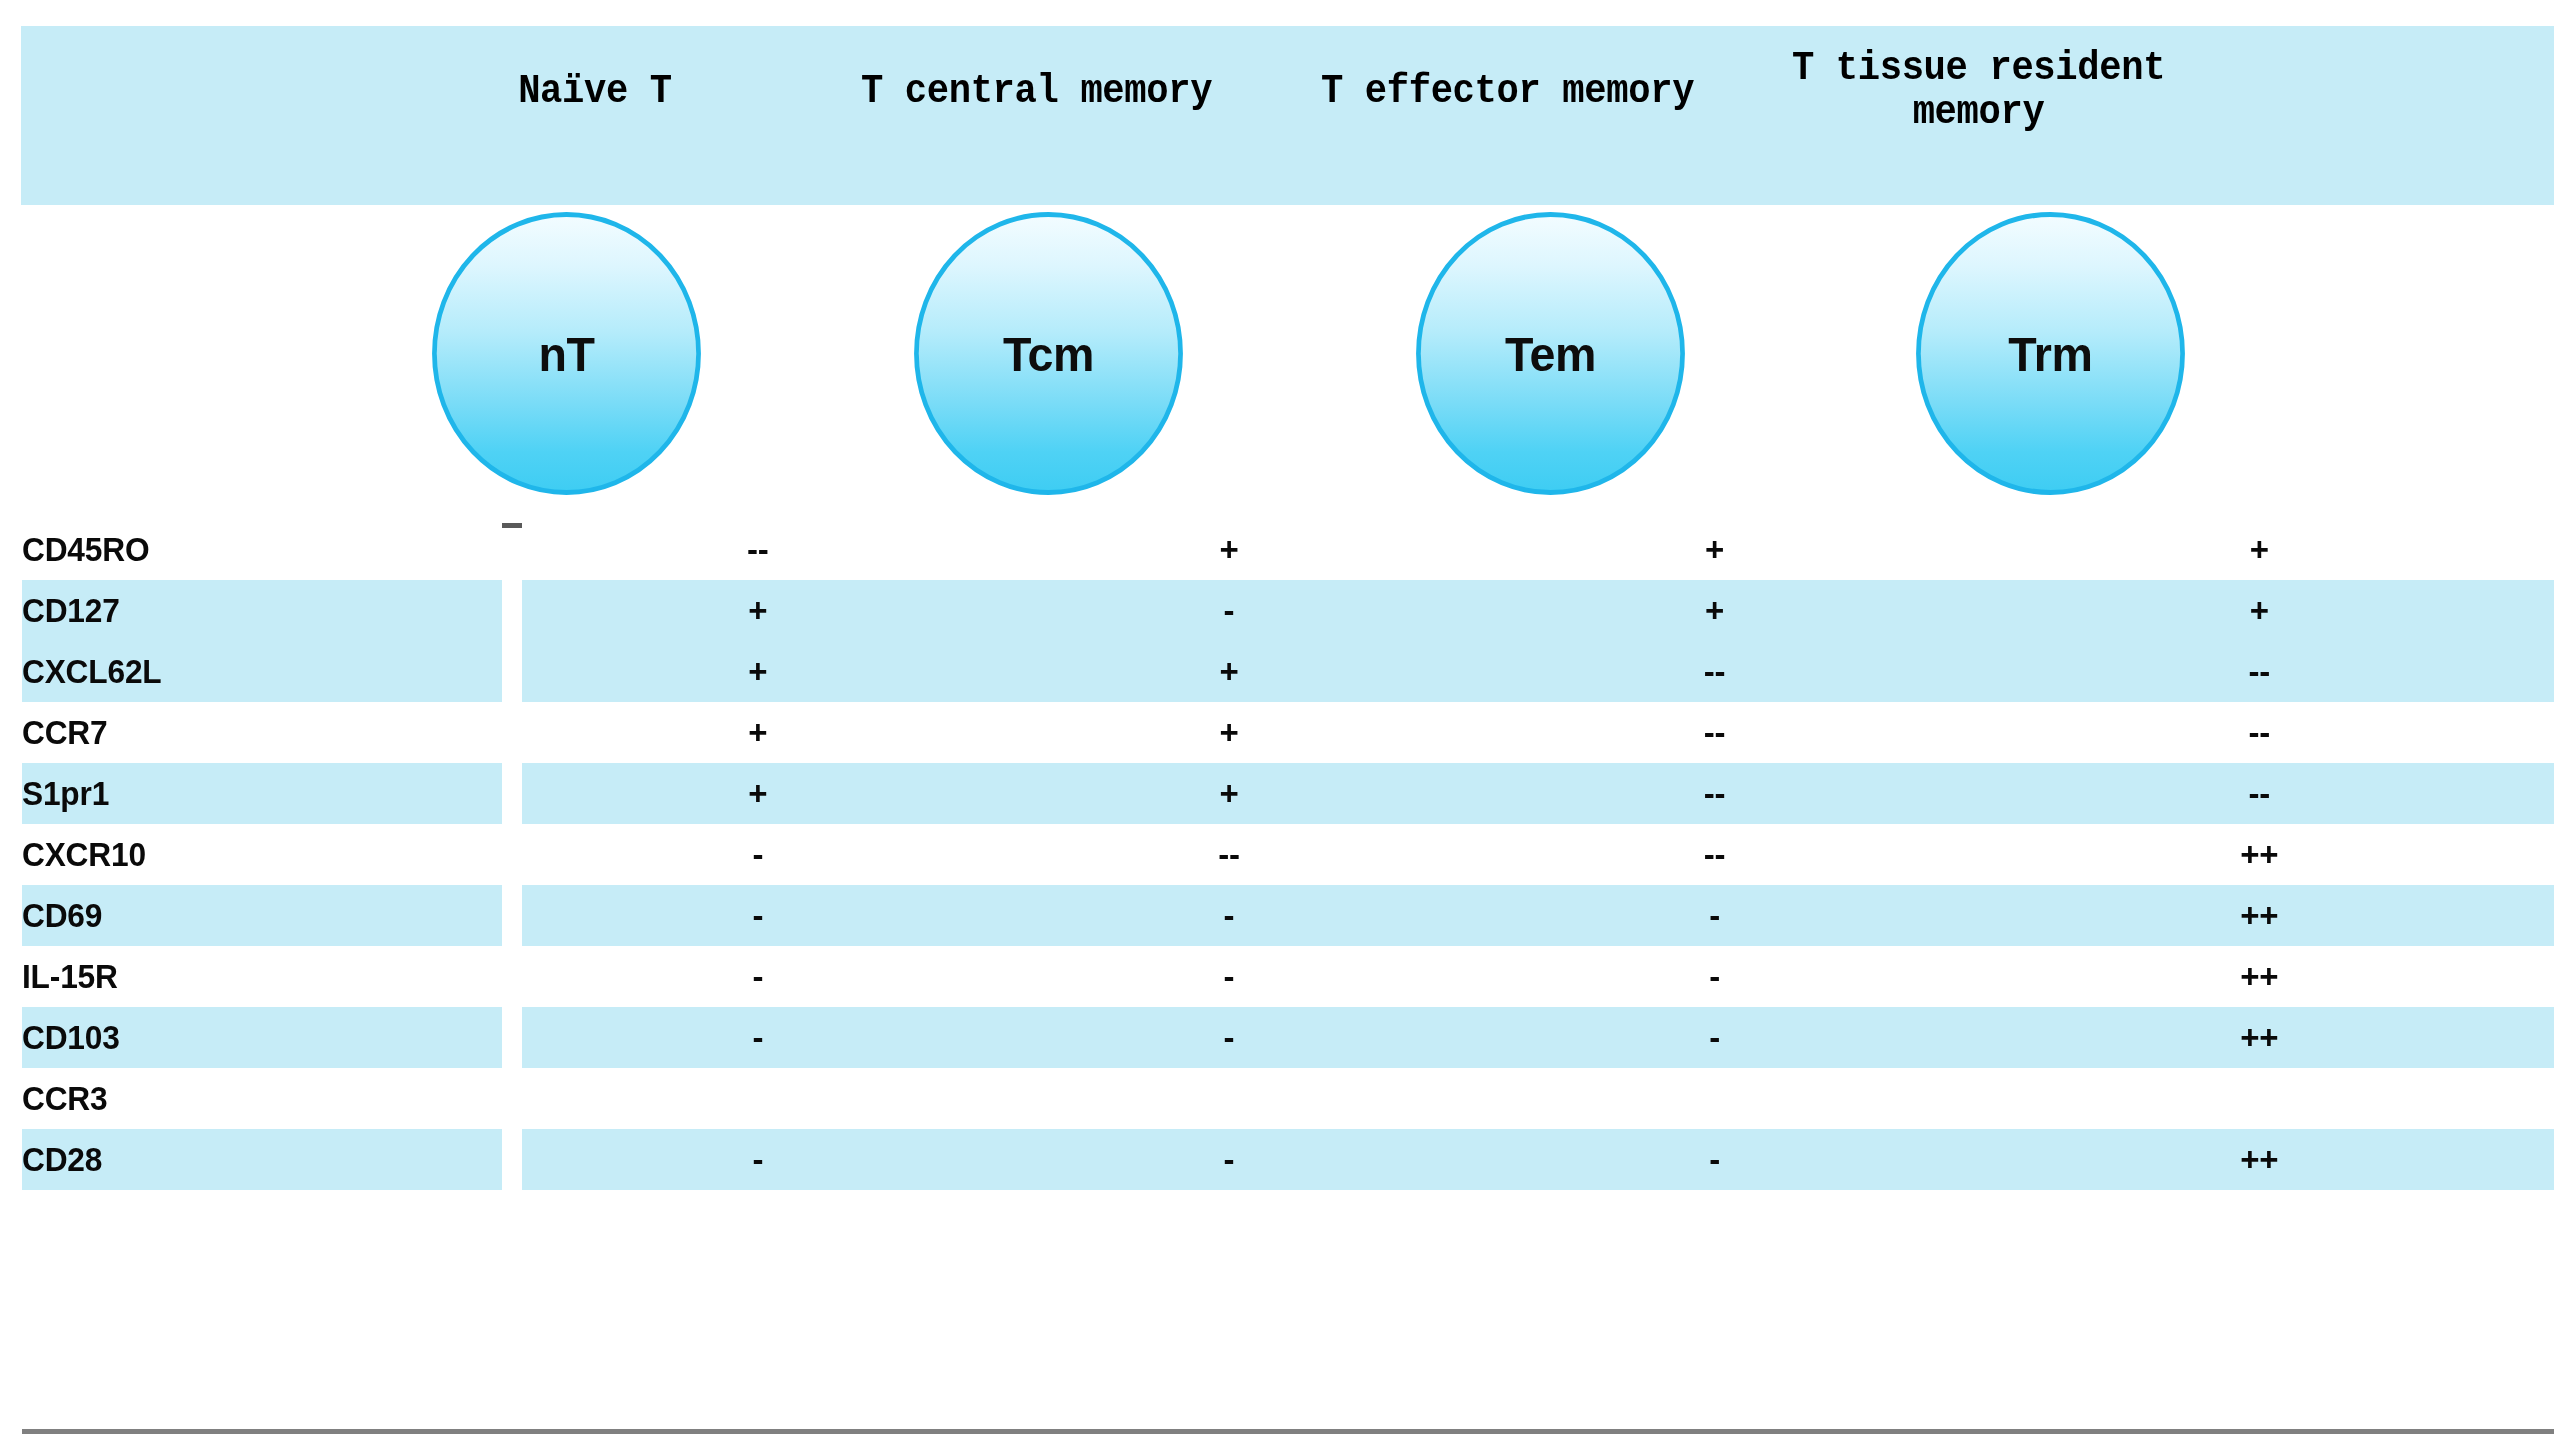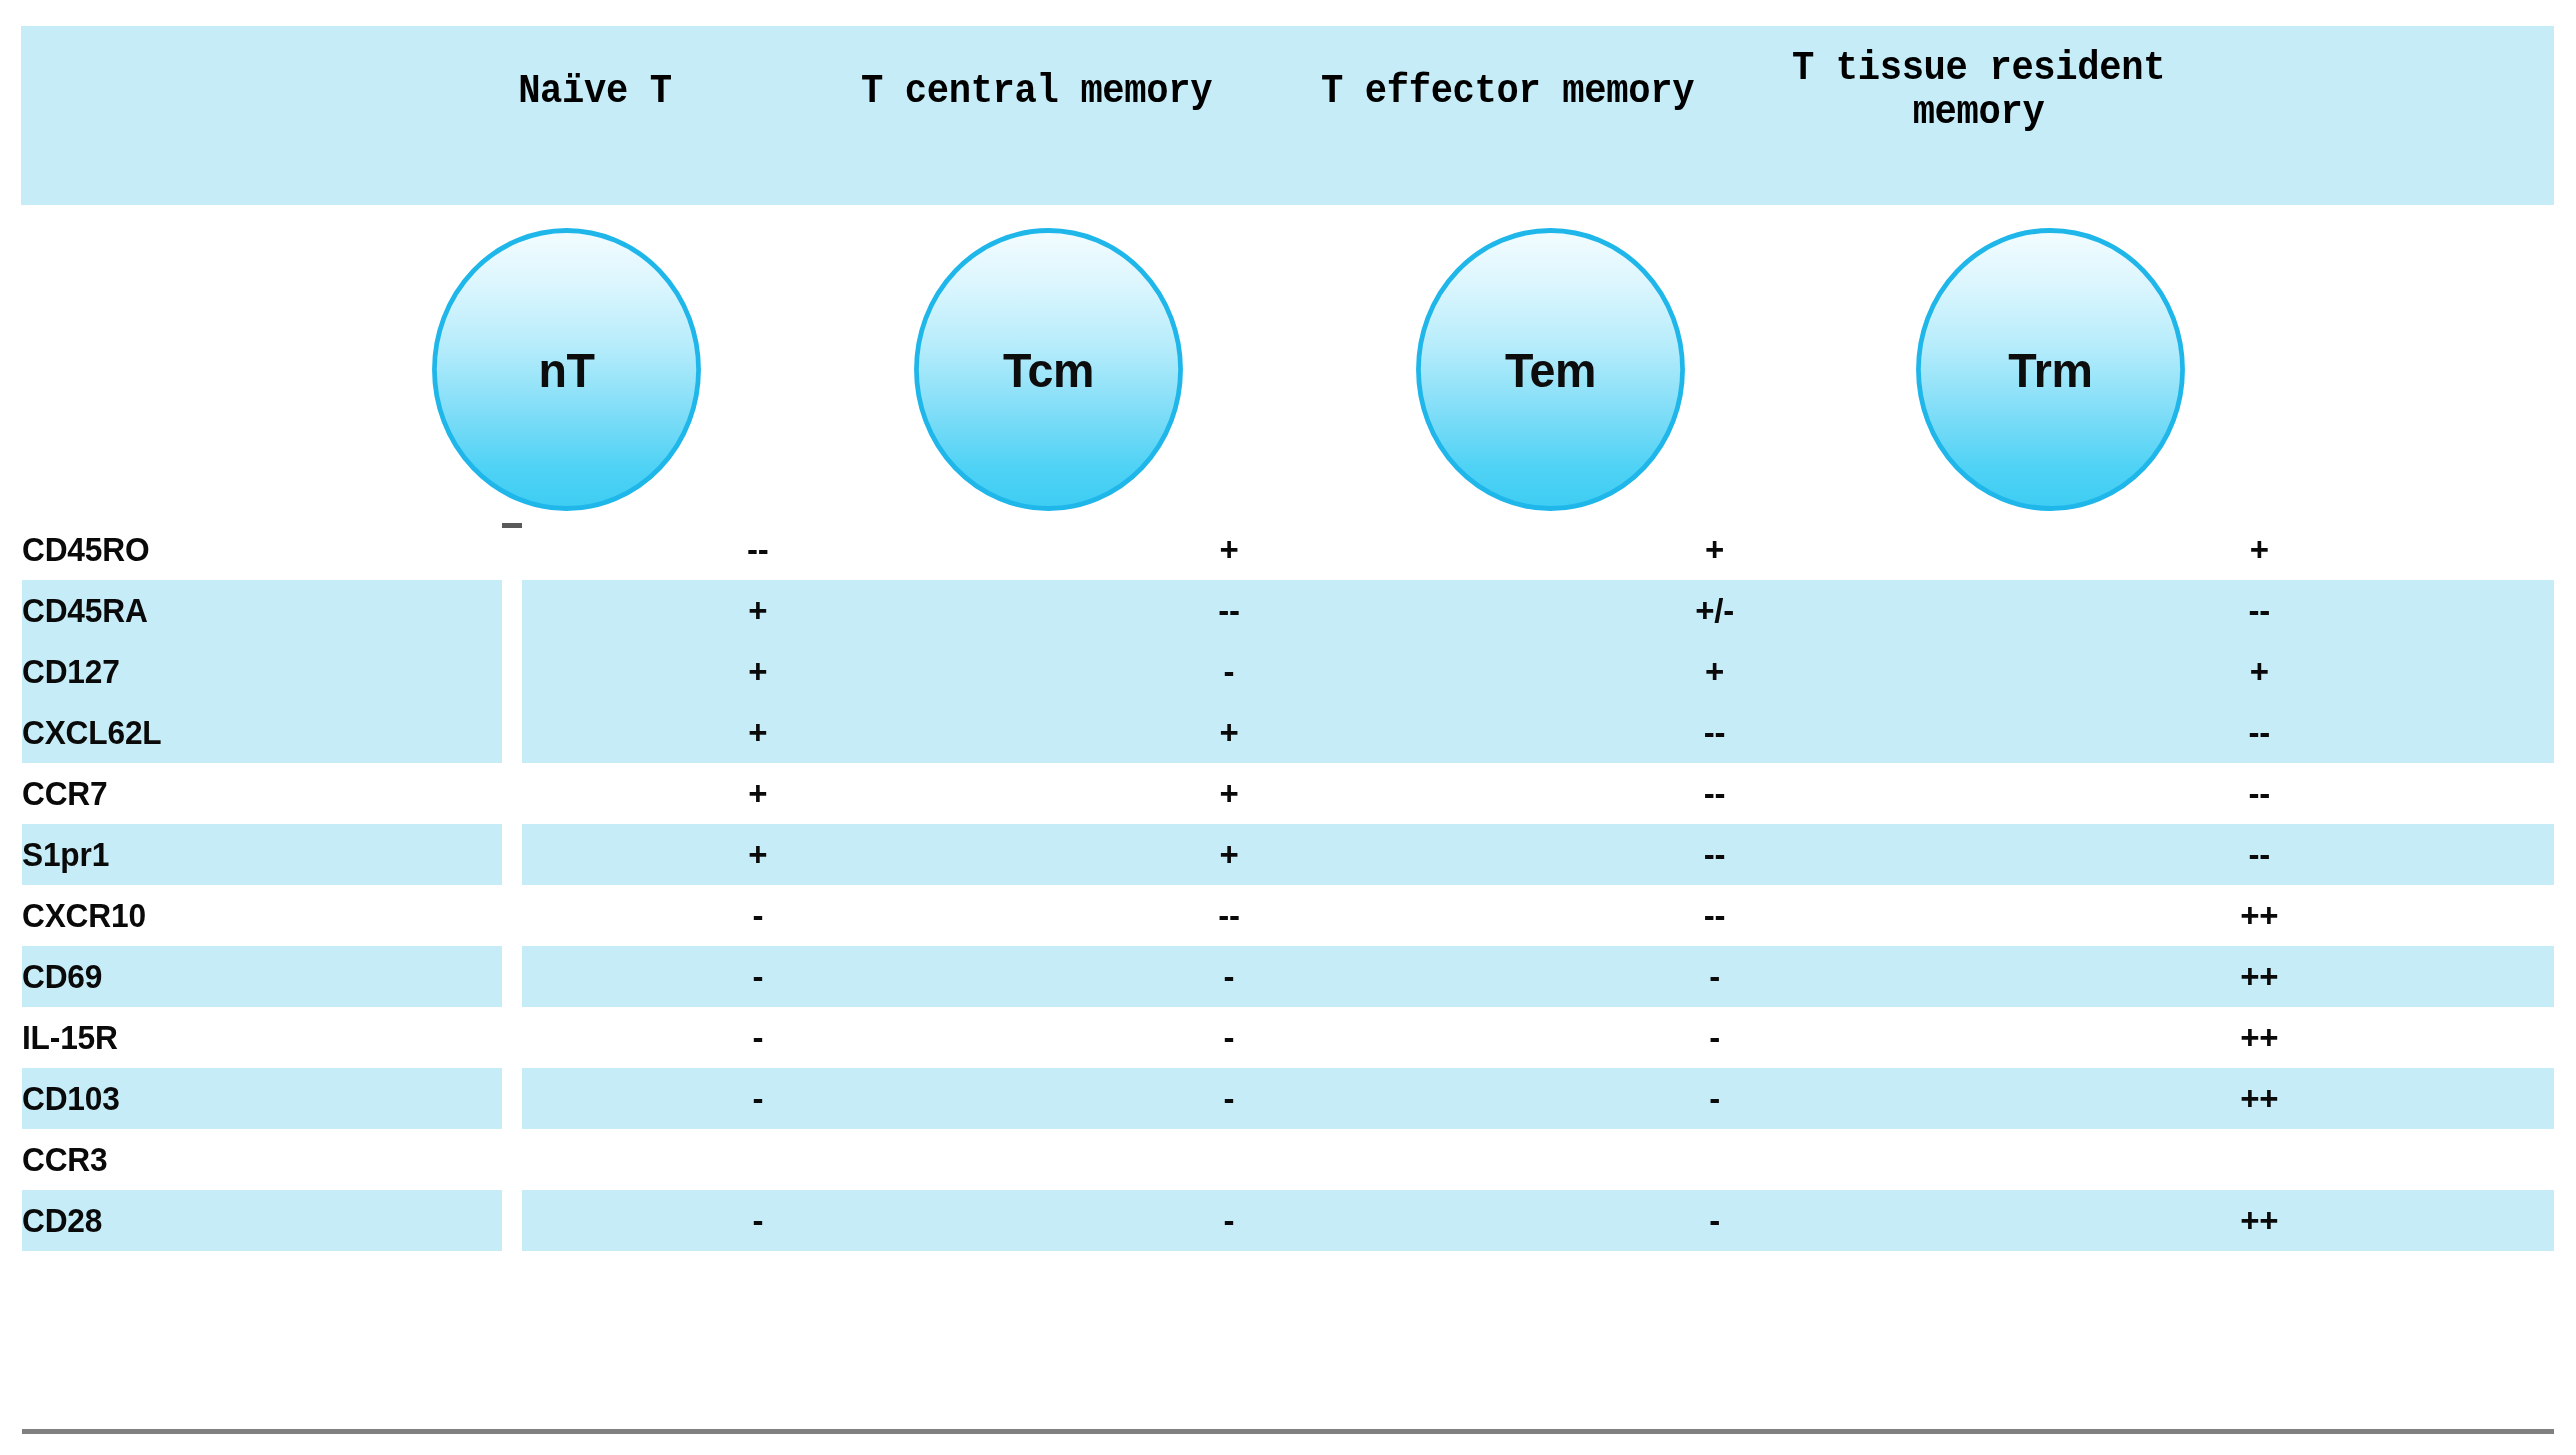--- a/index.html
+++ b/index.html
@@ -39,21 +39,21 @@
   }
   #hdr-ntc  { left: 368px;  top: 44px;  width: 412px; }
   #hdr-tcm  { left: 780px; top: 44px;  width: 471px; }
   #hdr-tem  { left: 1251px; top: 44px;  width: 471px; }
   #hdr-trm  { left: 1722px; top: 20.6px;  width: 471px; }
 
   
   #circle-row {
     position: absolute;
     left: 0;
-    top: 228px;
+    top: 212px;
     width: 2520px;
     height: 294px;
   }
   .cell-circle {
     position: absolute;
     width: 283px;
     height: 283px;
     border-radius: 50%;
     border: 5.2px solid #1fb6ea;
     background: linear-gradient(180deg,
@@ -158,27 +158,20 @@
   <tbody id="marker-table-body">
 
   <tr class="plain">
         <td class="marker-name">CD45RO</td>
         <td class="marker-val">--</td>
         <td class="marker-val">+</td>
         <td class="marker-val">+</td>
         <td class="marker-val">+</td>
       </tr>
       <tr class="stripe">
-        <td class="marker-name">CD45RA</td>
-        <td class="marker-val">+</td>
-        <td class="marker-val">--</td>
-        <td class="marker-val">+/-</td>
-        <td class="marker-val">--</td>
-      </tr>
-      <tr class="stripe">
         <td class="marker-name">CD127</td>
         <td class="marker-val">+</td>
         <td class="marker-val">-</td>
         <td class="marker-val">+</td>
         <td class="marker-val">+</td>
       </tr>
       <tr class="stripe">
         <td class="marker-name">CXCL62L</td>
         <td class="marker-val">+</td>
         <td class="marker-val">+</td>

